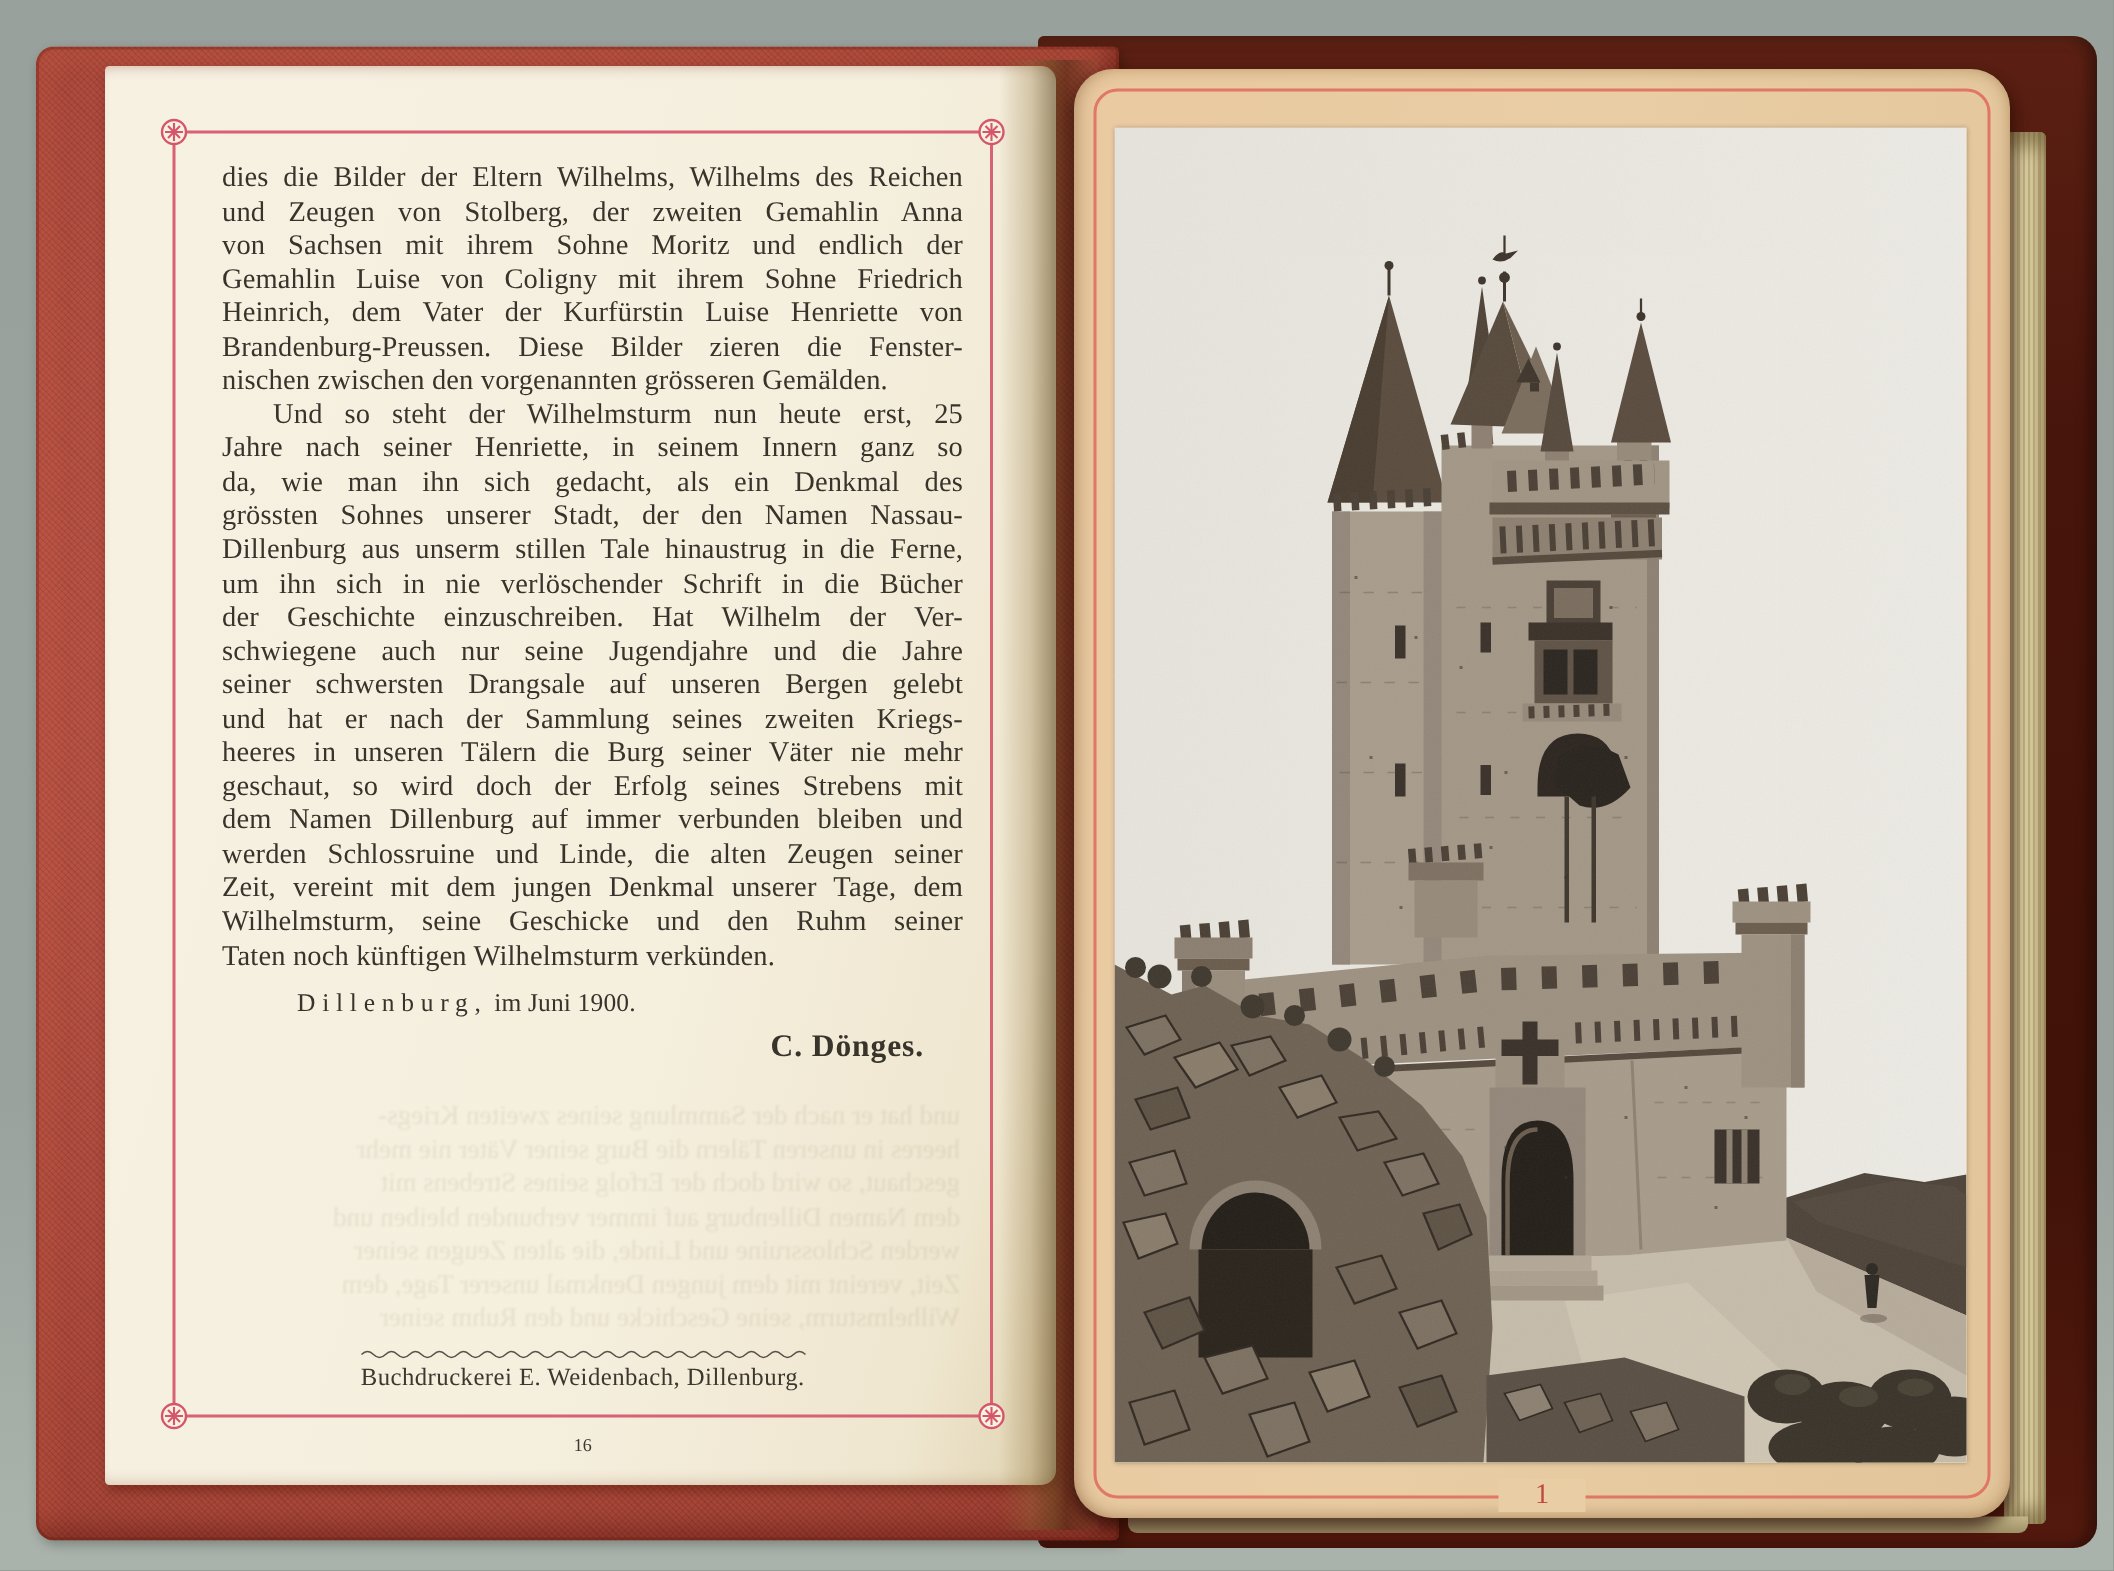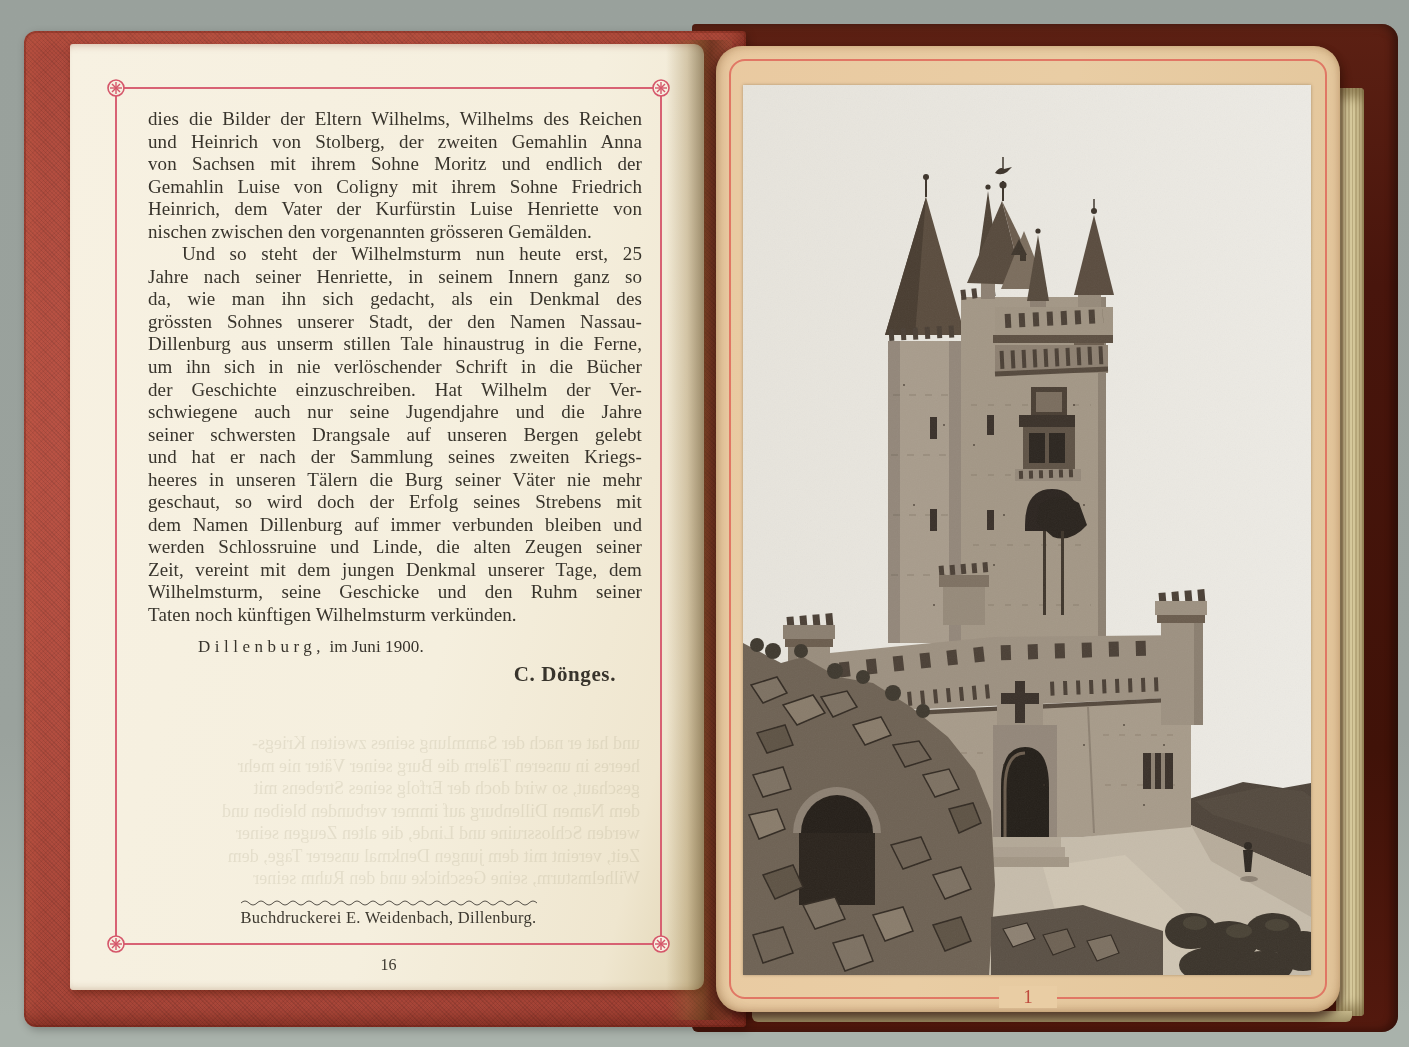--- a/index.html
+++ b/index.html
@@ -49,21 +49,21 @@
   .dateline .place{letter-spacing:4.5px;}
   .signature{margin-top:5px;text-align:right;padding-right:26px;
      font-weight:bold;font-size:21px;letter-spacing:.6px;}
   .ghost{position:absolute;left:70px;top:688px;width:500px;transform:scaleX(-1);
      opacity:.16;color:#8f8868;filter:blur(.7px);font-size:18px;line-height:22.5px;
      pointer-events:none;}
   .printer{position:absolute;left:45px;top:854px;width:547px;text-align:center;}
   .printer svg{display:block;margin:0 auto 1px auto;}
   .printer .pline{font-size:16.5px;color:#3c382f;letter-spacing:.3px;}
   .pagenum-left{position:absolute;left:45px;top:912px;width:547px;text-align:center;
-     font-size:16px;color:#3c382f;}
+     font-size:12px;color:#3c382f;}
   
   .gutter{position:absolute;left:666px;top:40px;width:66px;height:980px;
      background:linear-gradient(to right, rgba(120,90,40,0) 0%, rgba(140,110,55,.30) 32%,
         rgba(96,72,30,.55) 55%, rgba(60,40,12,.45) 68%, rgba(150,115,60,.15) 100%);}
   
   .card{position:absolute;left:716px;top:46px;width:624px;height:966px;border-radius:26px;
      background:#e9cda4;
      box-shadow:-3px 5px 10px rgba(40,10,5,.5), 3px 6px 9px rgba(40,15,5,.45),
         inset 9px 0 14px -9px rgba(100,60,20,.5), inset -7px 0 12px -8px rgba(120,70,30,.4),
         inset 0 -9px 14px -10px rgba(120,70,30,.45), inset 0 8px 12px -9px rgba(150,100,50,.35);}
@@ -143,24 +143,25 @@
       <span style="display:block">heeres in unseren Tälern die Burg seiner Väter nie mehr</span>
       <span style="display:block">geschaut, so wird doch der Erfolg seines Strebens mit</span>
       <span style="display:block">dem Namen Dillenburg auf immer verbunden bleiben und</span>
       <span style="display:block">werden Schlossruine und Linde, die alten Zeugen seiner</span>
       <span style="display:block">Zeit, vereint mit dem jungen Denkmal unserer Tage, dem</span>
       <span style="display:block">Wilhelmsturm, seine Geschicke und den Ruhm seiner</span>
     </div>
 
     <div class="text-col">
       <div class="jline">dies die Bilder der Eltern Wilhelms, Wilhelms des Reichen</div>
-      <div class="jline">und Heinrich von Stolberg, der zweiten Gemahlin Anna</div>
+      <div class="jline">und Zeugen von Stolberg, der zweiten Gemahlin Anna</div>
       <div class="jline">von Sachsen mit ihrem Sohne Moritz und endlich der</div>
       <div class="jline">Gemahlin Luise von Coligny mit ihrem Sohne Friedrich</div>
       <div class="jline">Heinrich, dem Vater der Kurfürstin Luise Henriette von</div>
+      <div class="jline">Brandenburg-Preussen. Diese Bilder zieren die Fenster-</div>
       <div class="jline endline">nischen zwischen den vorgenannten grösseren Gemälden.</div>
       <div class="jline indent">Und so steht der Wilhelmsturm nun heute erst, 25</div>
       <div class="jline">Jahre nach seiner Henriette, in seinem Innern ganz so</div>
       <div class="jline">da, wie man ihn sich gedacht, als ein Denkmal des</div>
       <div class="jline">grössten Sohnes unserer Stadt, der den Namen Nassau-</div>
       <div class="jline">Dillenburg aus unserm stillen Tale hinaustrug in die Ferne,</div>
       <div class="jline">um ihn sich in nie verlöschender Schrift in die Bücher</div>
       <div class="jline">der Geschichte einzuschreiben. Hat Wilhelm der Ver-</div>
       <div class="jline">schwiegene auch nur seine Jugendjahre und die Jahre</div>
       <div class="jline">seiner schwersten Drangsale auf unseren Bergen gelebt</div>

